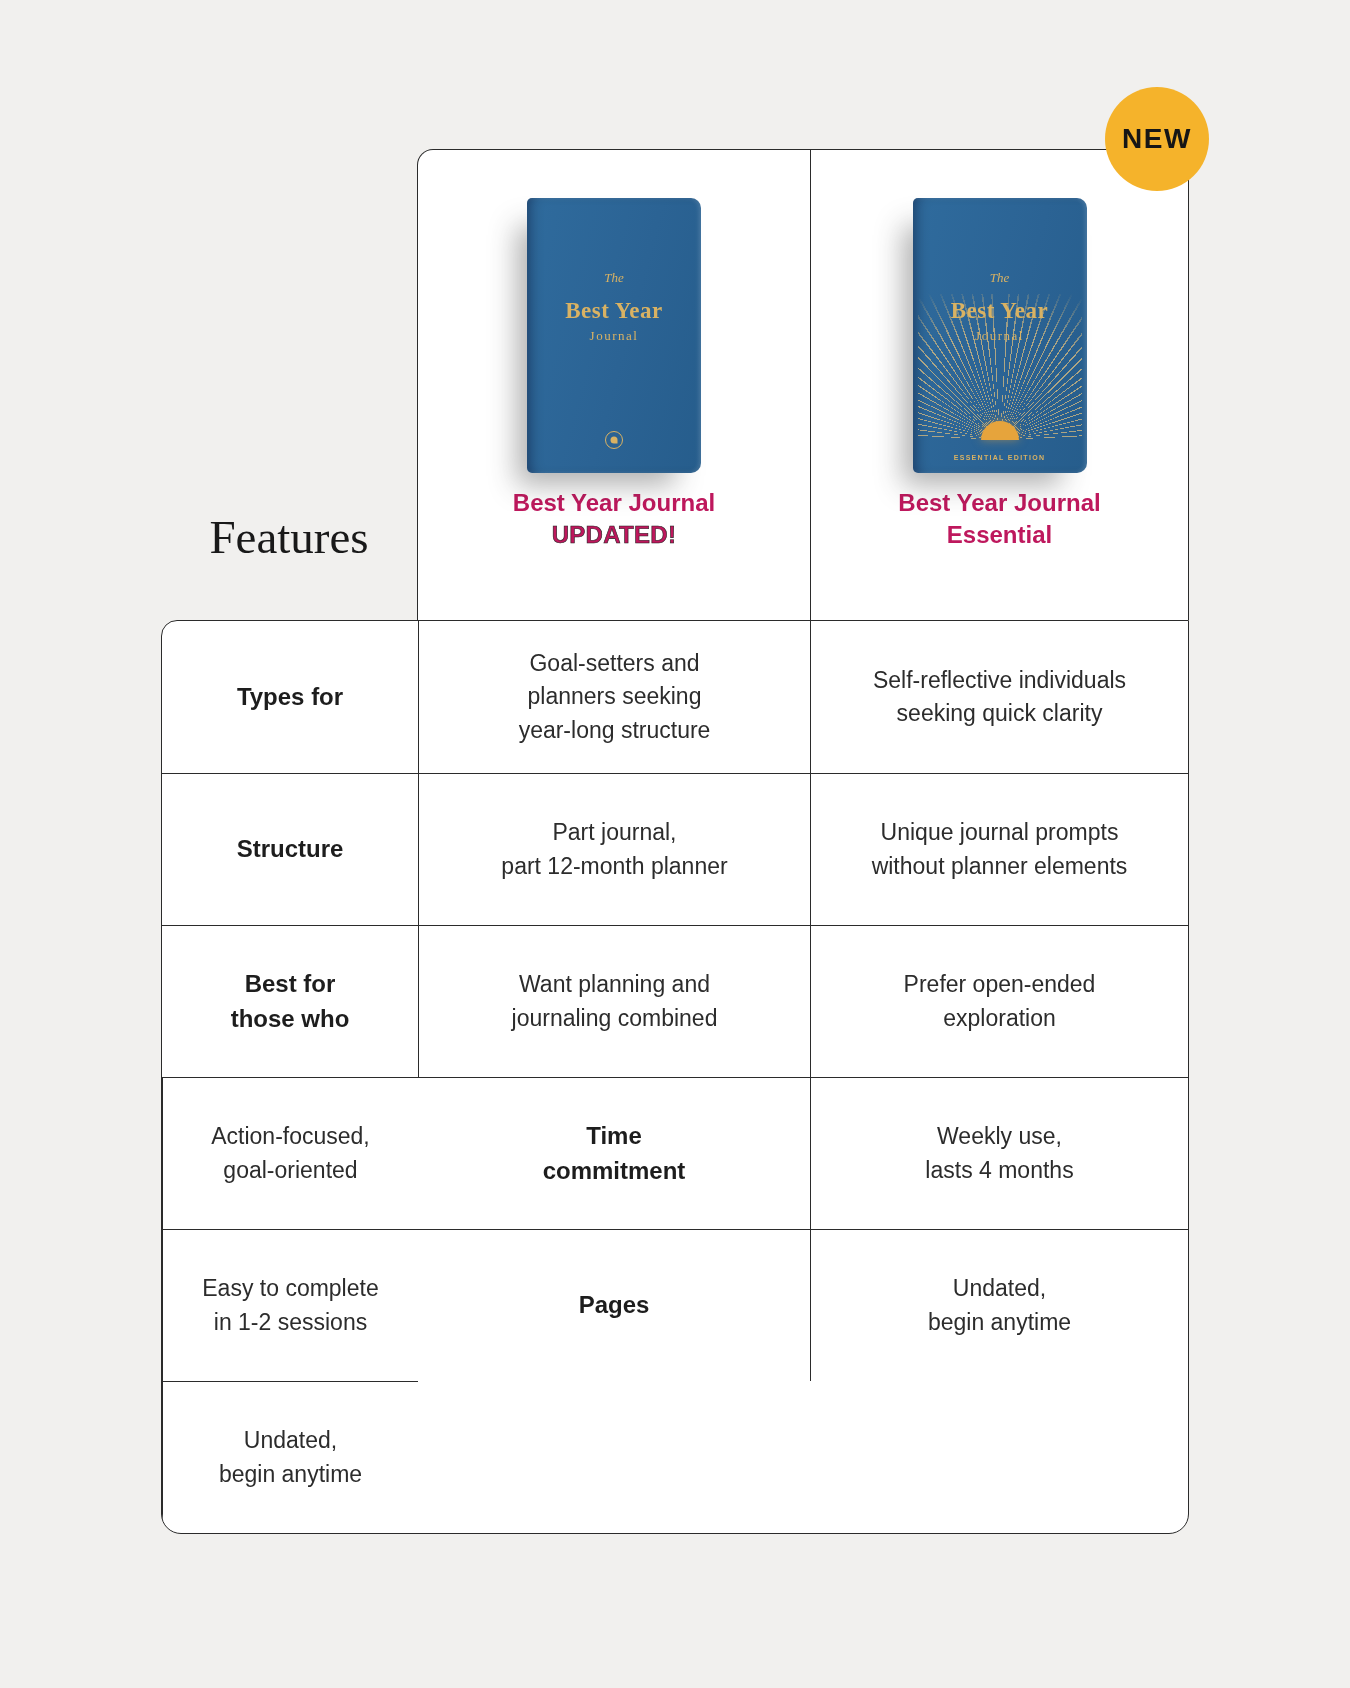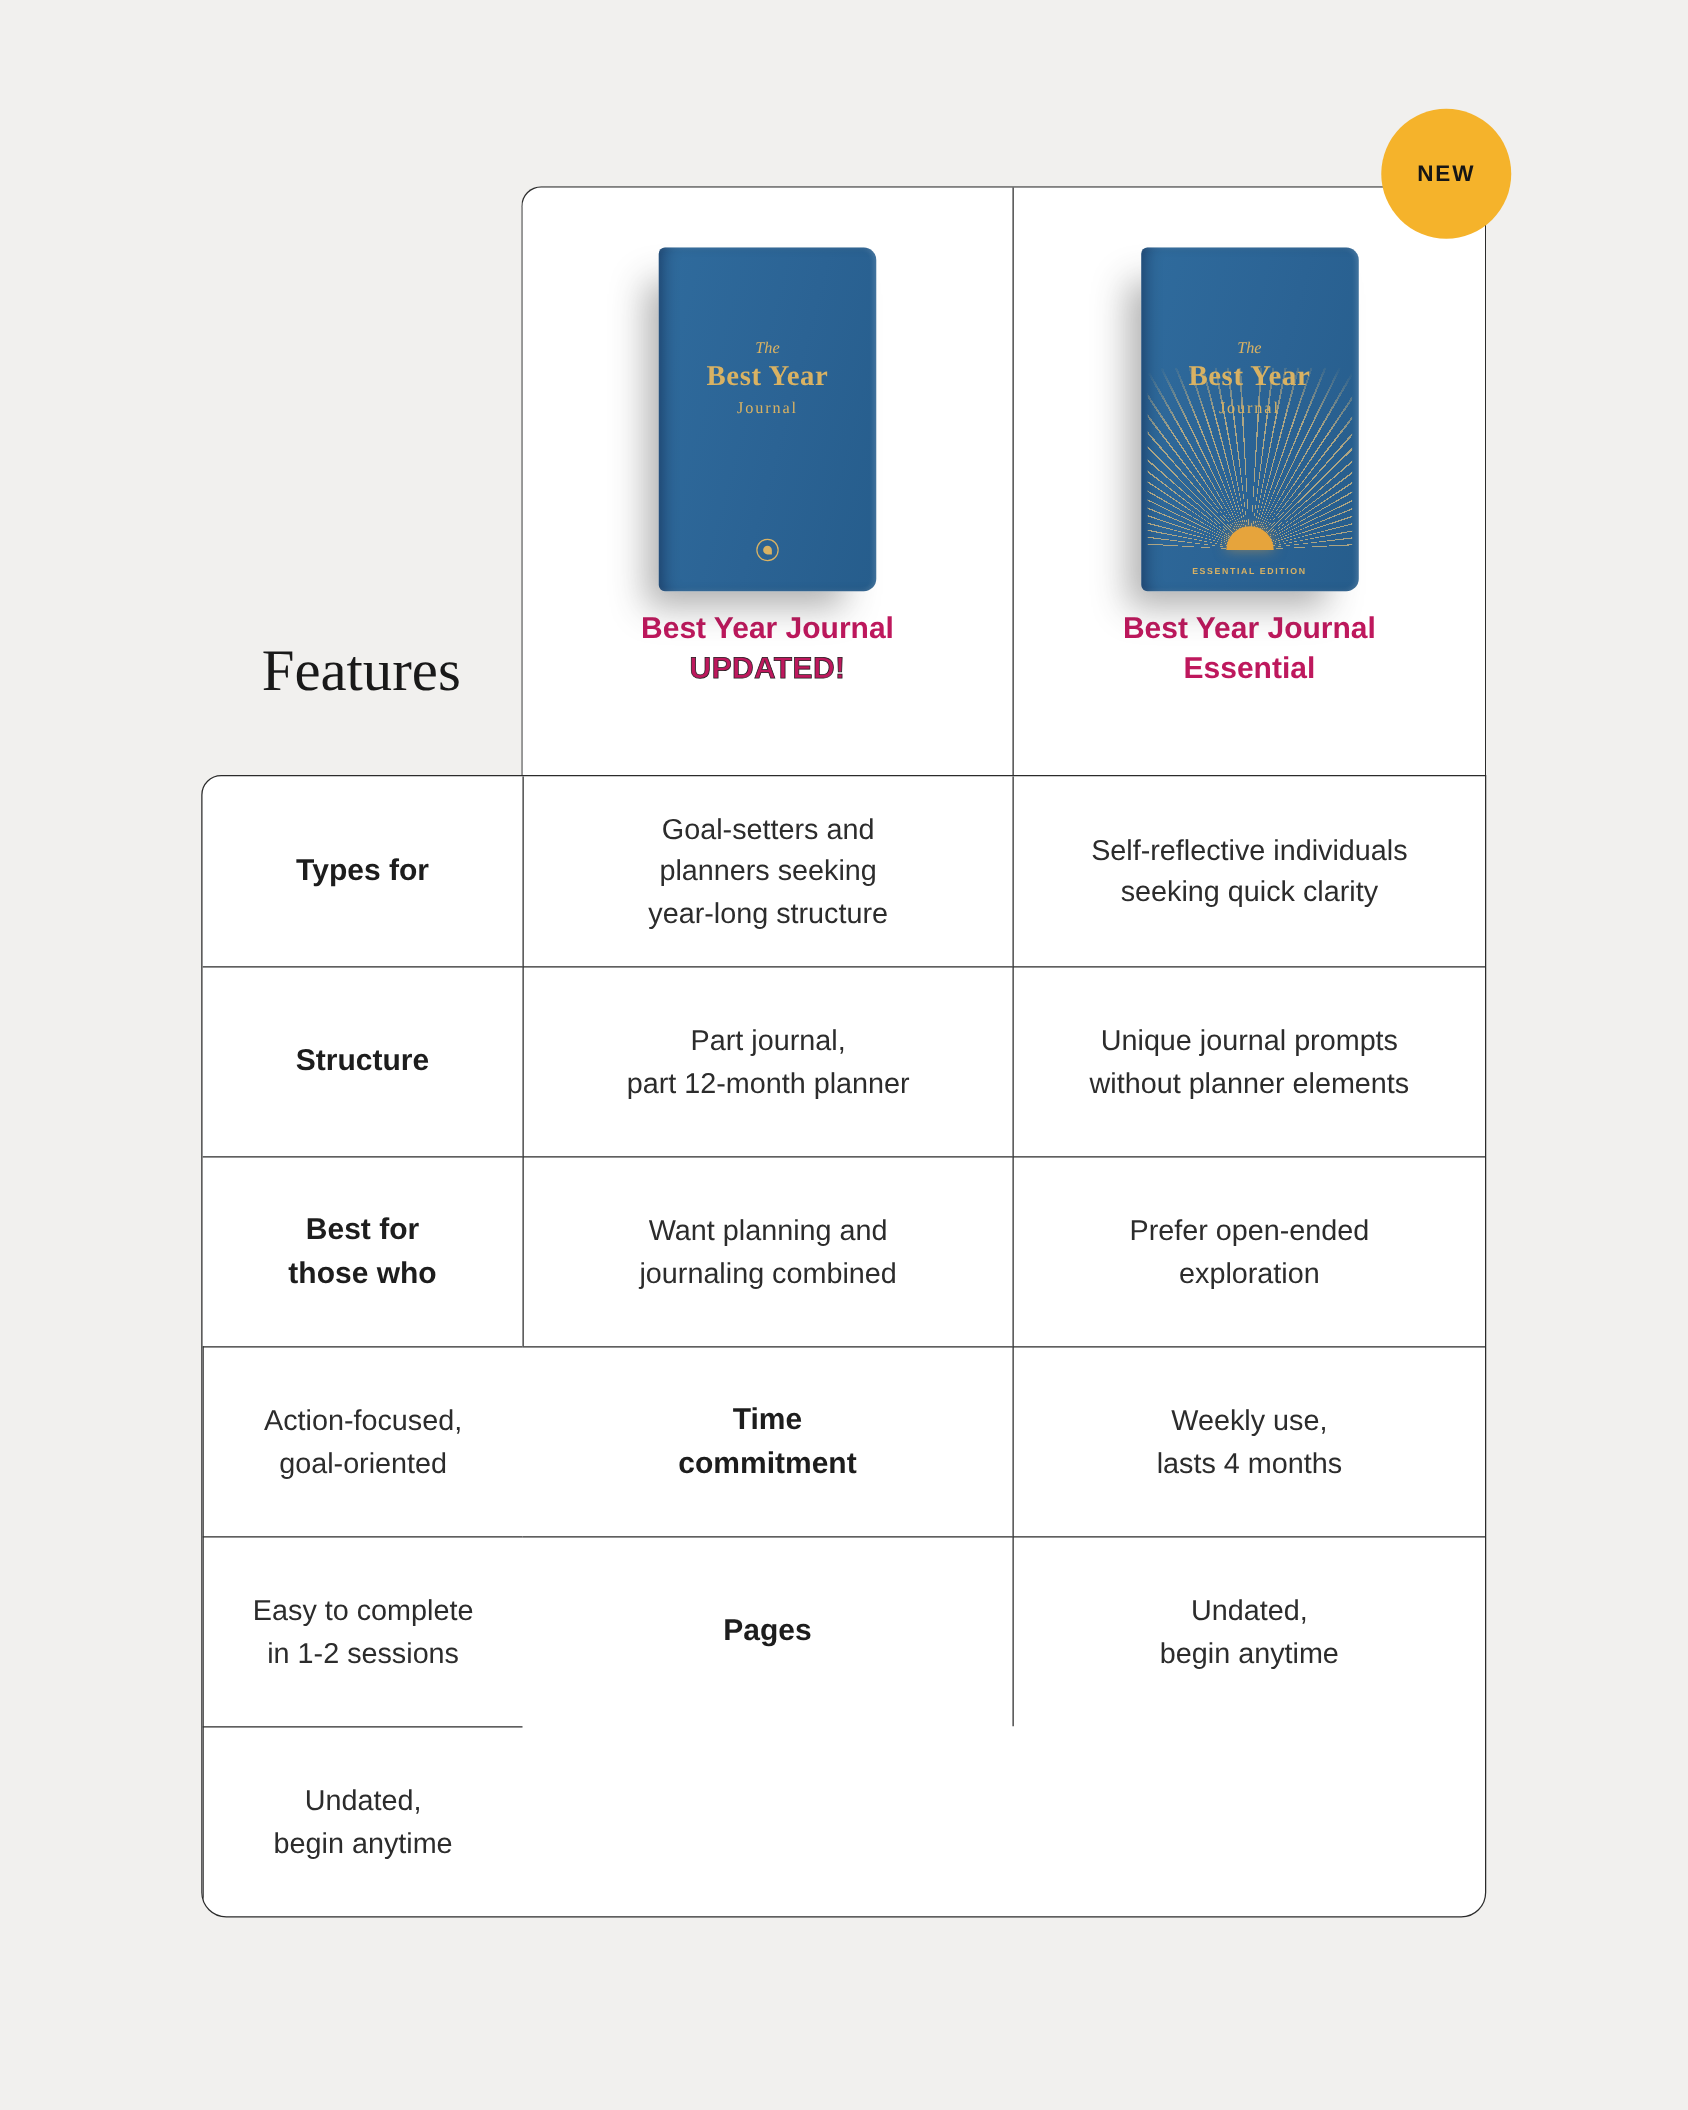--- a/index.html
+++ b/index.html
@@ -55,21 +55,21 @@
   }
   .cover-text {
     position: absolute;
     top: 26%; left: 0; width: 100%;
     text-align: center;
     color: #d9b263;
     font-family: "Liberation Serif", serif;
     line-height: 1.25;
   }
   .cover-the { font-style: italic; font-size: 13px; }
-  .cover-title { font-size: 23px; font-weight: 700; letter-spacing: 0.5px; margin-top: 1px; }
+  .cover-title { font-size: 23px; font-weight: 700; letter-spacing: 0.5px; margin-top: 11px; }
   .cover-sub { font-size: 13px; letter-spacing: 1.5px; margin-top: 2px; }
 
   .emblem {
     position: absolute;
     left: 50%; bottom: 24px;
     width: 18px; height: 18px;
     transform: translateX(-50%);
     border: 1.5px solid #d9b263;
     border-radius: 50%;
   }
@@ -112,21 +112,21 @@
   }
 
   
   .new-badge {
     position: absolute;
     left: 1105px; top: 87px;
     width: 104px; height: 104px;
     border-radius: 50%;
     background: #f5b32b;
     display: flex; align-items: center; justify-content: center;
-    font-size: 18px; font-weight: 700; letter-spacing: 1.5px;
+    font-size: 28px; font-weight: 700; letter-spacing: 1.5px;
     color: #161616;
     z-index: 5;
   }
 
   
   .features-title {
     position: absolute;
     left: 161px; top: 498px;
     width: 256px;
     text-align: center;

